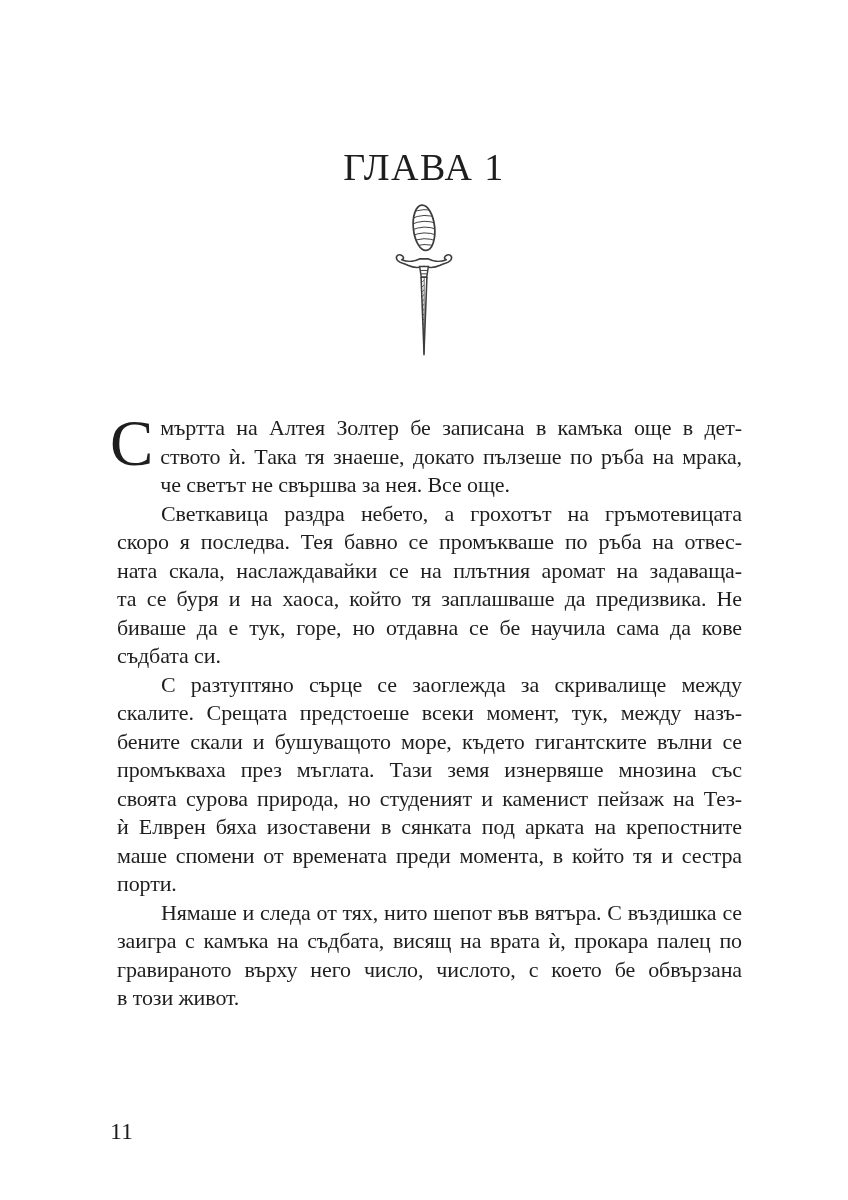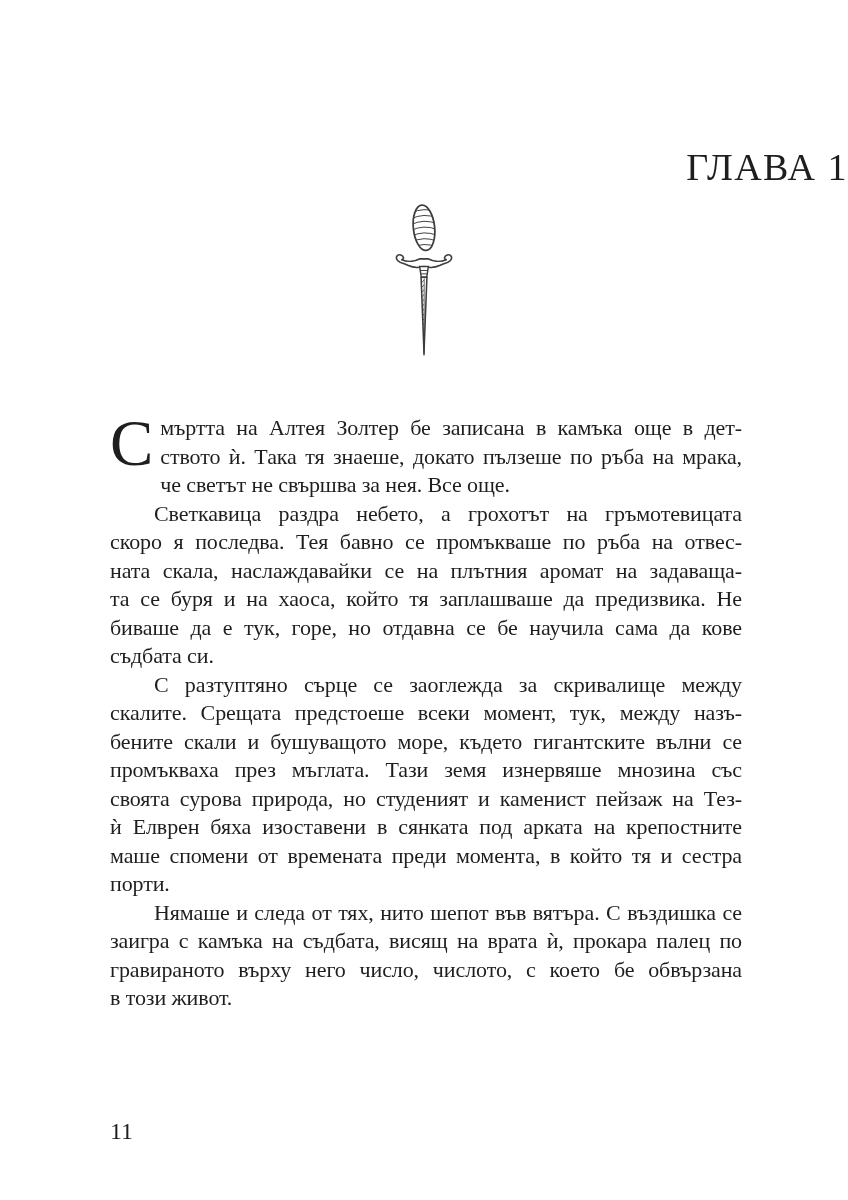--- a/index.html
+++ b/index.html
@@ -16,21 +16,21 @@
     background: var(--paper);
     font-family: "Liberation Serif", "DejaVu Serif", serif;
     color: var(--ink);
     overflow: hidden;
   }
   .chapter-title {
     position: absolute;
     top: 146px;
     left: 0;
     width: 100%;
-    text-align: right;
+    text-align: center;
     font-size: 38px;
     line-height: 42px;
     letter-spacing: 1.5px;
     font-weight: 500;
     color: var(--ink);
   }
   .ornament {
     position: absolute;
     top: 201px;
     left: 50%;
@@ -46,20 +46,21 @@
     width: 632px;
     font-size: 22px;
     line-height: 28.5px;
     letter-spacing: -0.1px;
     color: var(--ink);
   }
   .paragraph { margin: 0; }
   .line {
     text-align: justify;
     text-align-last: justify;
+    margin-left: 7px;
   }
   .line.last {
     text-align-last: left;
   }
   .paragraph.indent .line:first-child { text-indent: 44px; }
   .dropcap {
     float: left;
     font-size: 65px;
     line-height: 57px;
     height: 57px;

